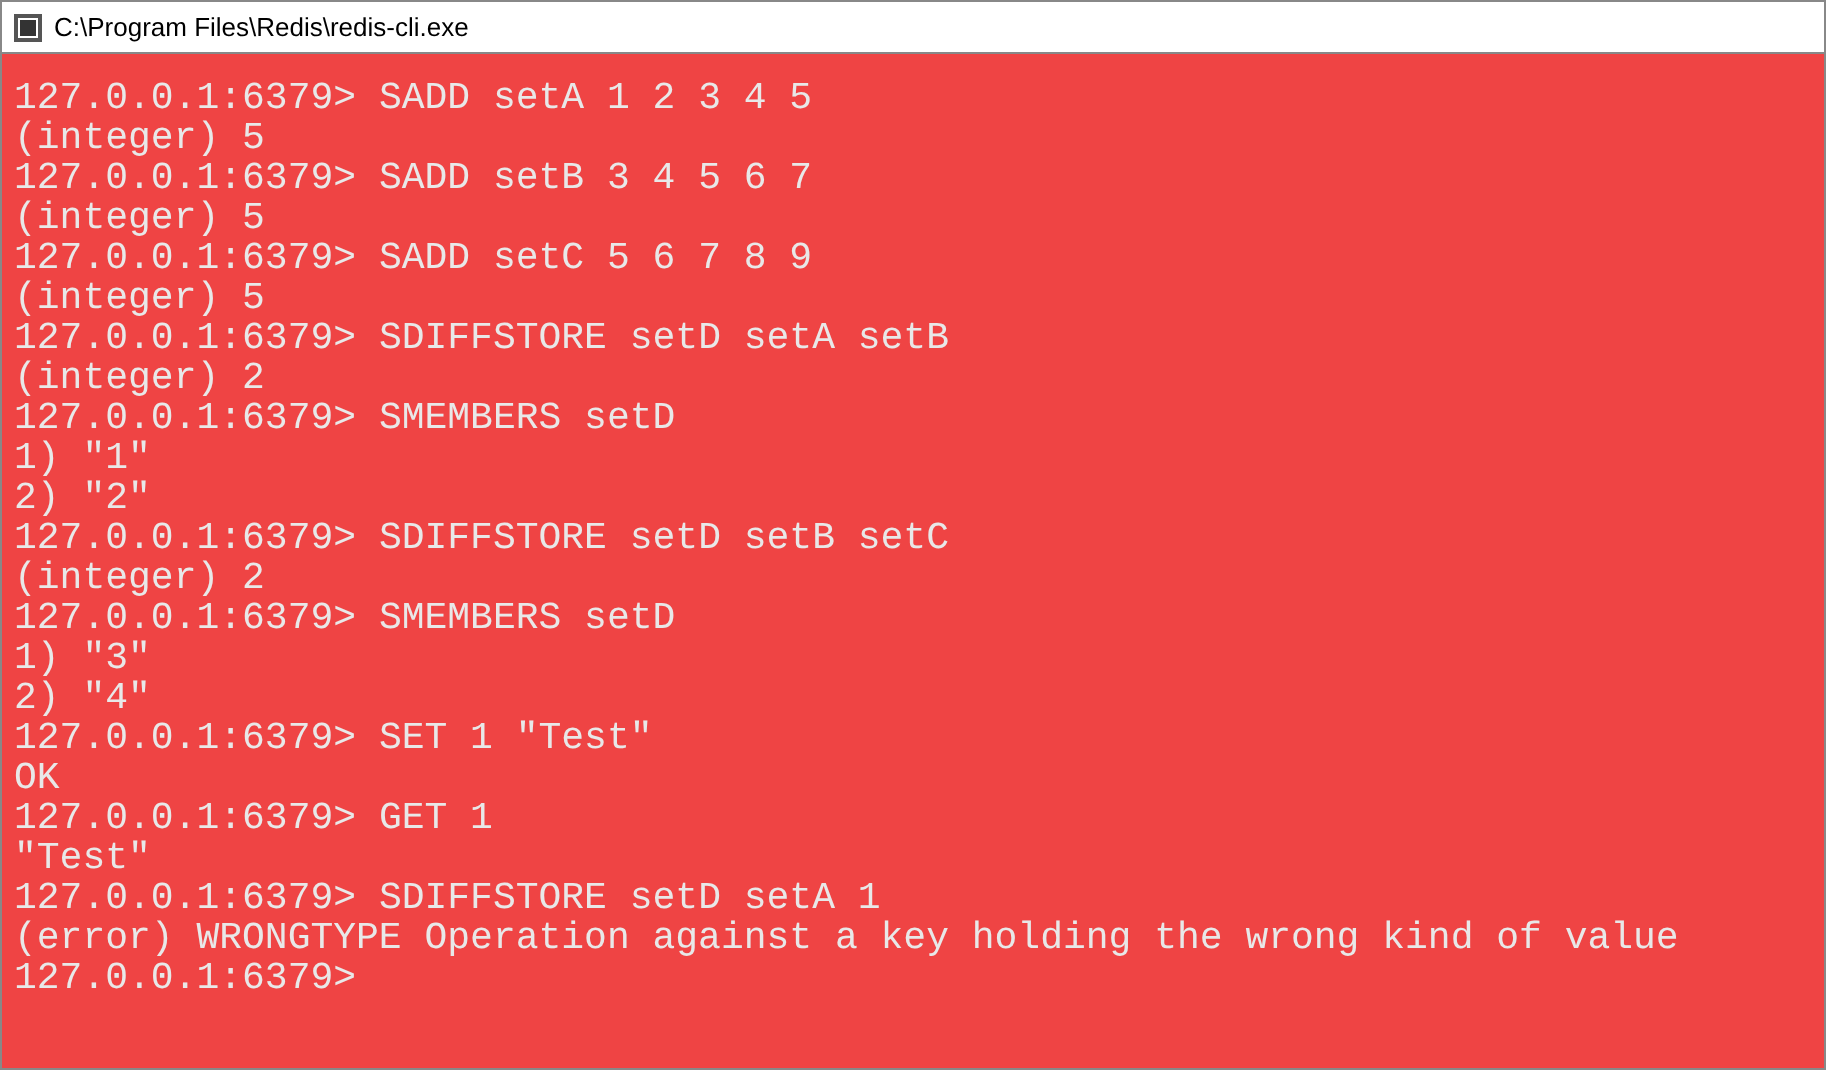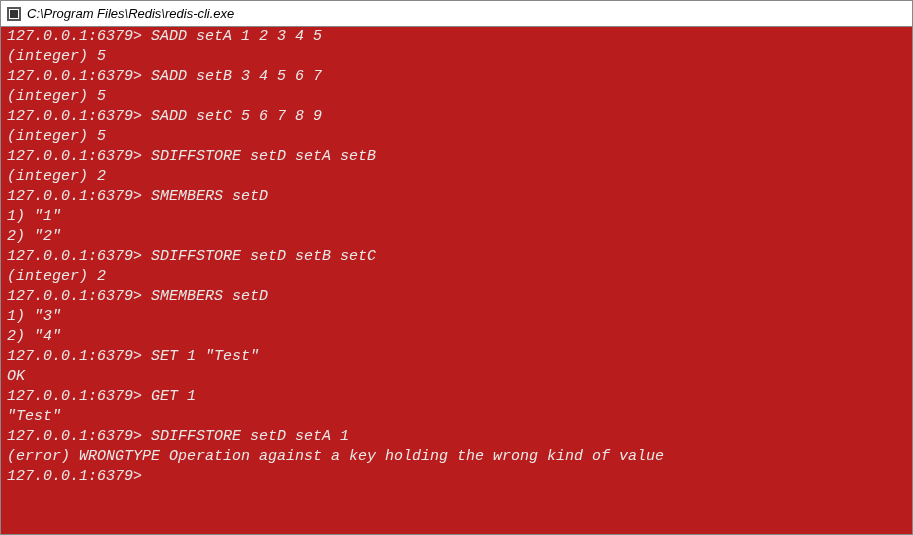--- a/index.html
+++ b/index.html
@@ -1,15 +1,15 @@
 <!DOCTYPE html>
 <html><head>
 <meta charset="utf-8">
 <style>
-  * { margin: 0; padding: 0; box-sizing: border-box; font-style: italic; }
+  * { margin: 0; padding: 0; box-sizing: border-box; }
   body {
     font-family: Consolas, "Courier New", monospace;
     background: #fff;
     width: 913px;
     height: 535px;
     overflow: hidden;
   }
   .window {
     border: 1px solid #888;
     width: 913px;
@@ -44,24 +44,24 @@
     position: relative;
   }
   .app-icon::after{
     content:"";
     position:absolute;
     inset:2px;
     background:#333;
   }
   .terminal {
     flex: 1;
-    background: #b91c1c;
+    background: #ef4444;
     color: #e8e8e8;
-    padding: 0 6px;
-    font-size: 15px;
+    padding: 12px 6px;
+    font-size: 19px;
     line-height: 20px;
     white-space: pre;
     overflow: hidden;
   }
   .line { display: block; }
   .prompt { color: #e8e8e8; }
   .cmd    { color: #e8e8e8; }
 </style>
 </head>
 <body>

